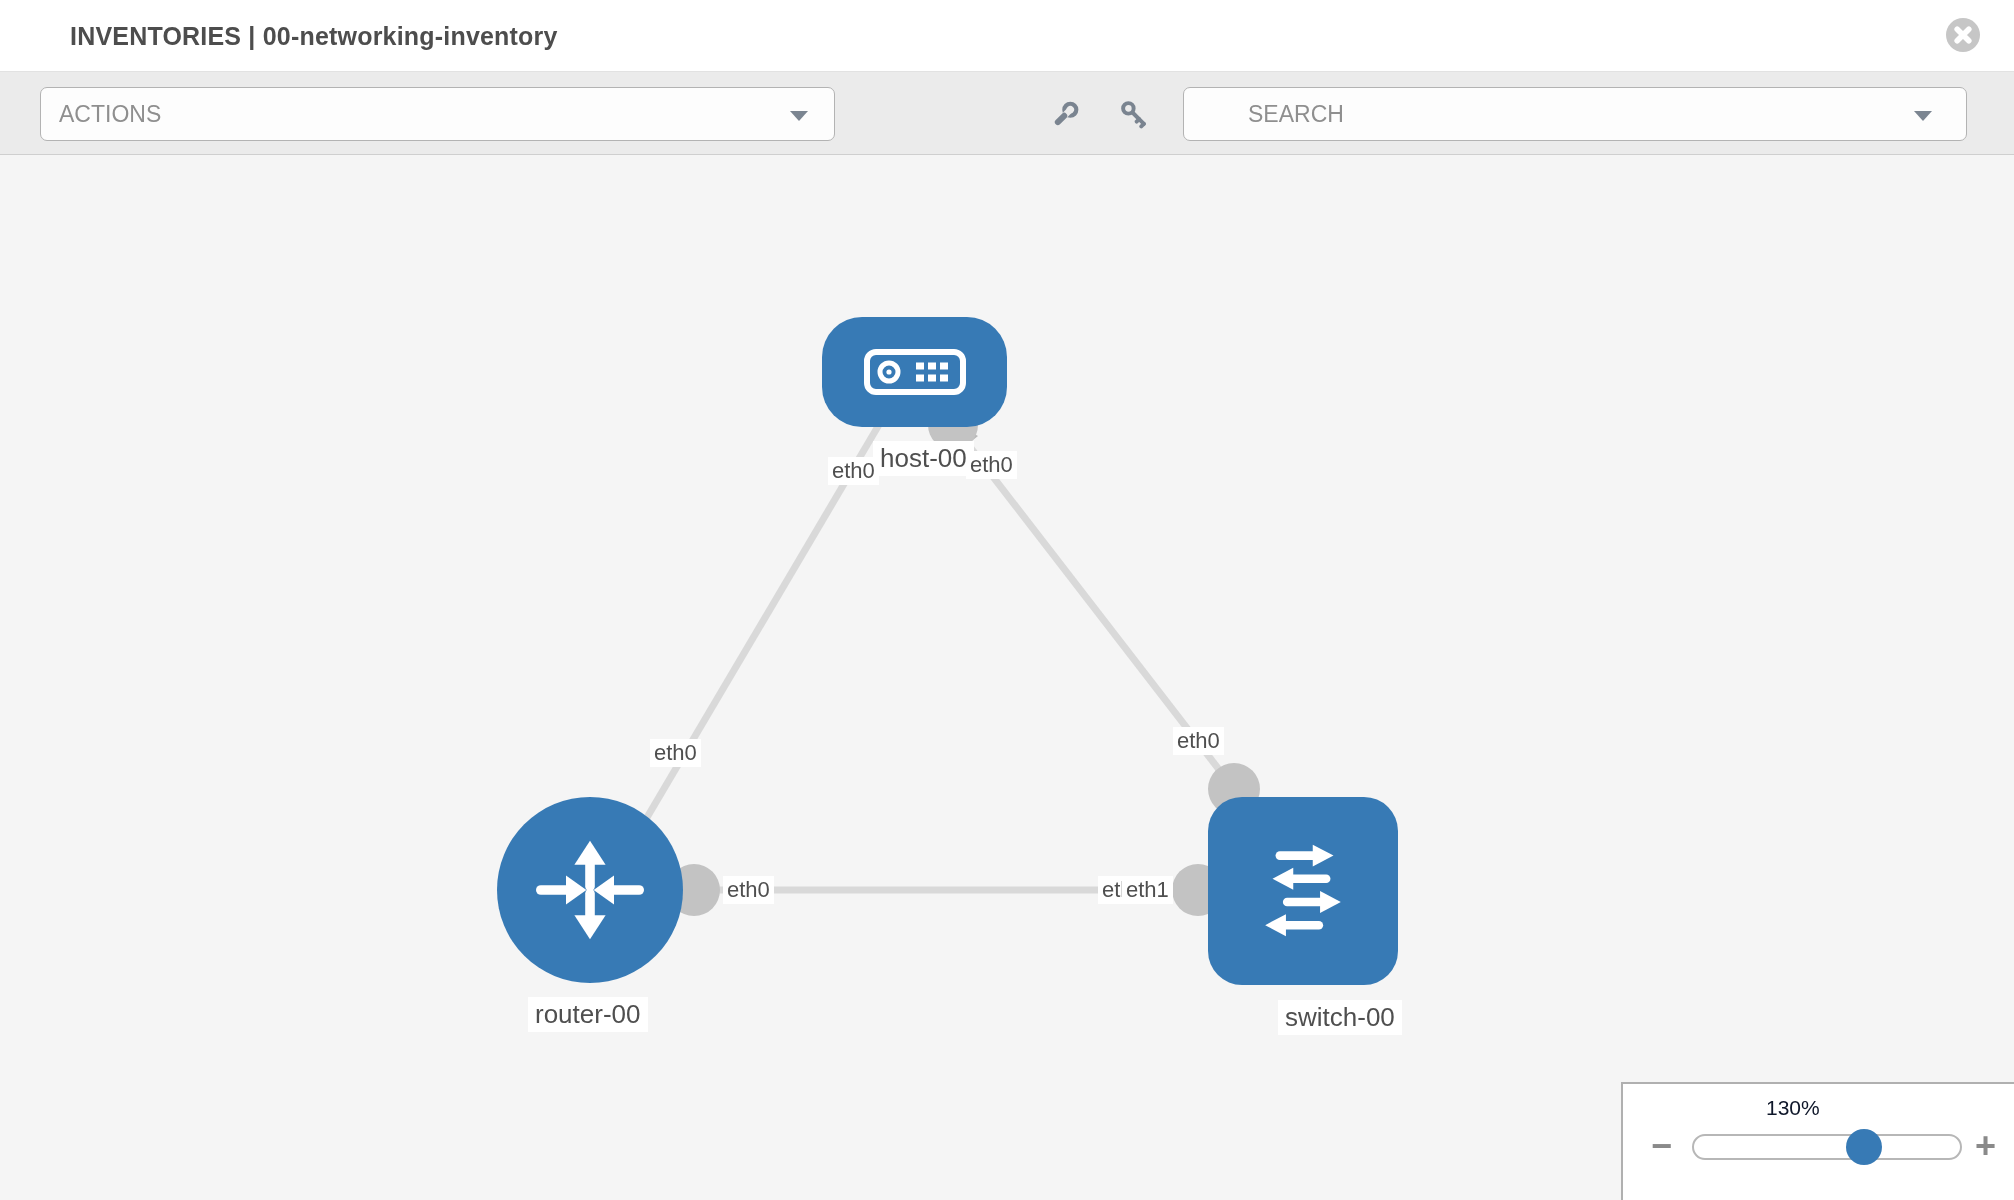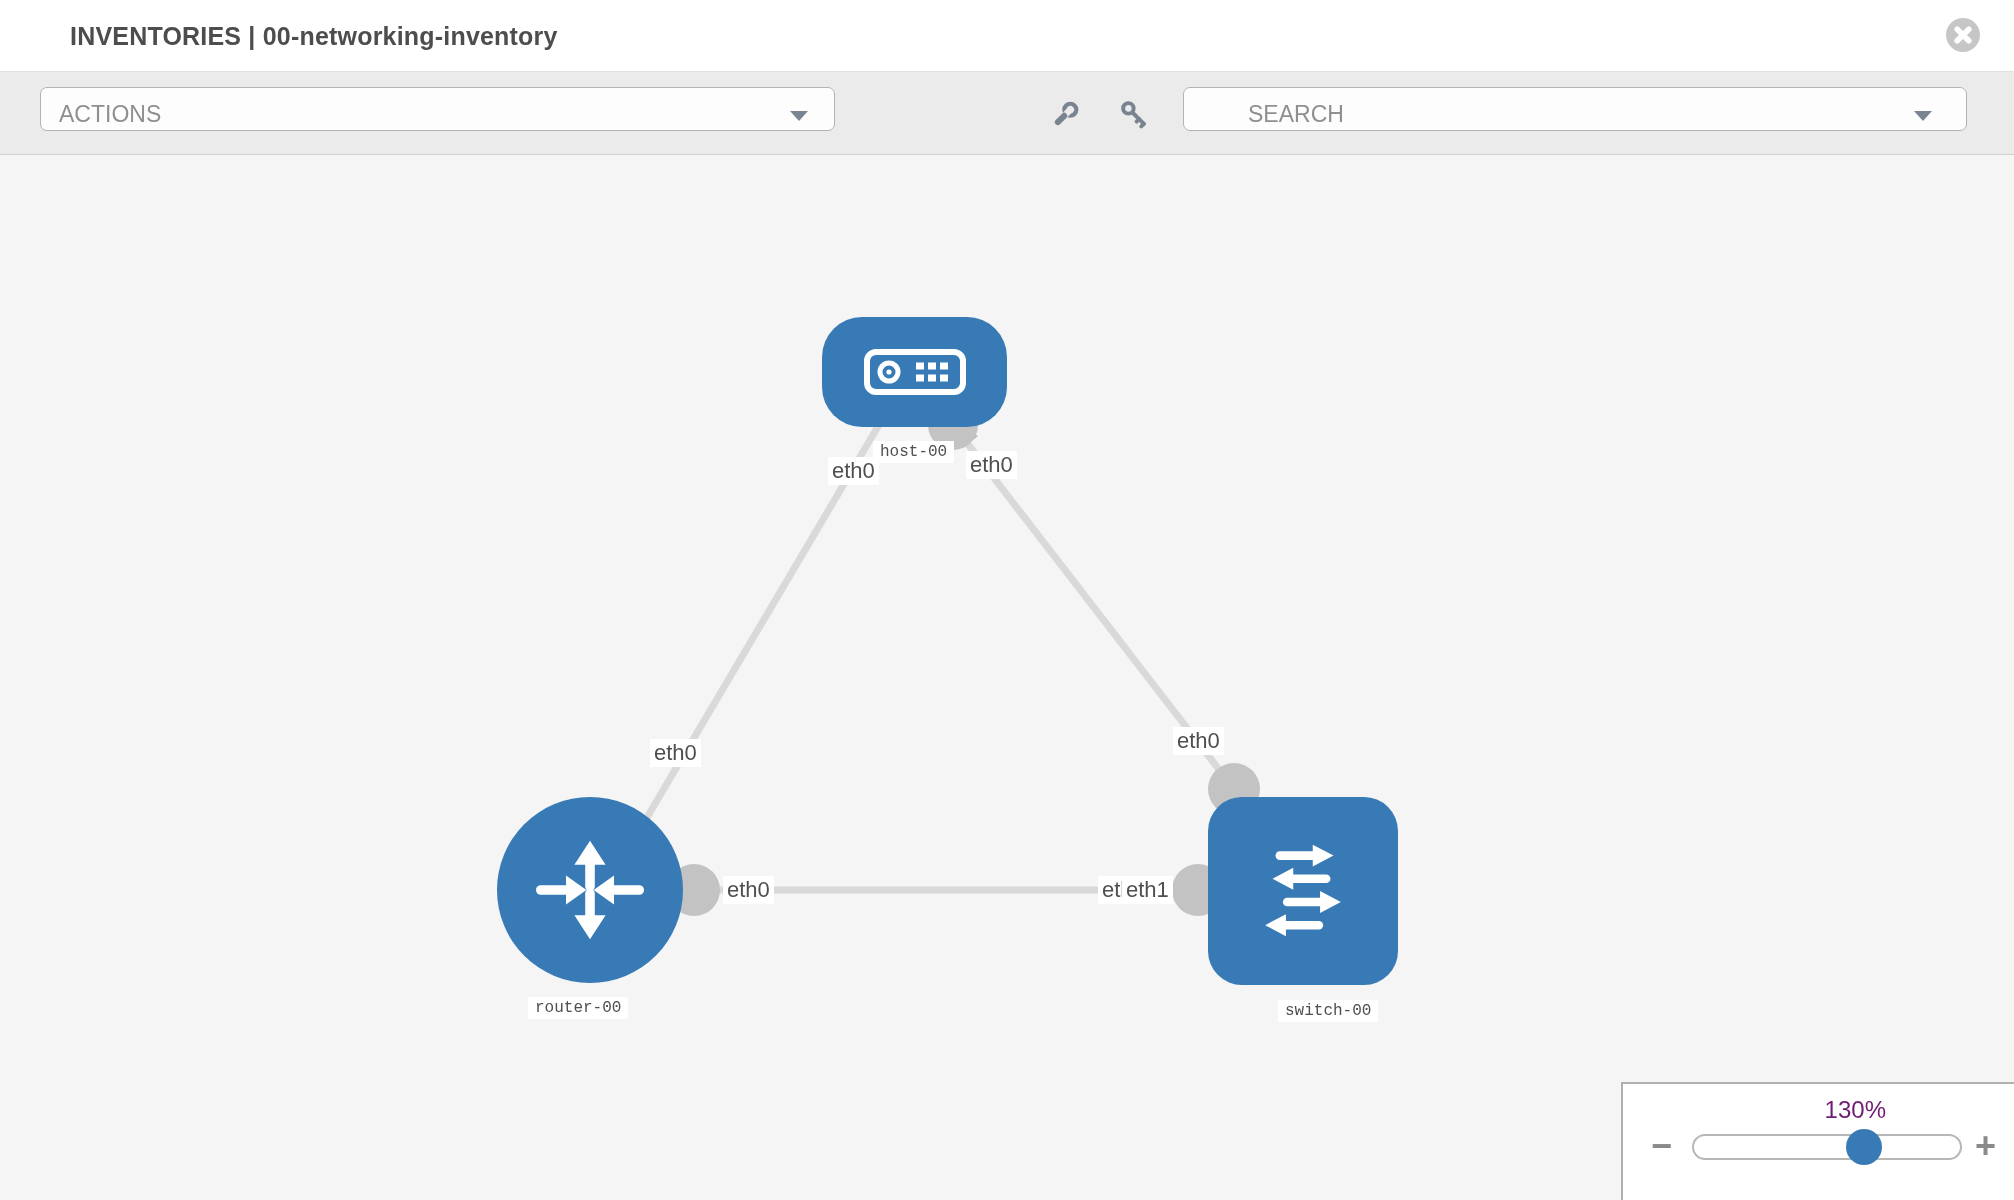--- a/index.html
+++ b/index.html
@@ -11,21 +11,21 @@
   .header { position:absolute; left:0; top:0; width:2014px; height:72px;
             background:#fff; border-bottom:1px solid #e2e2e2; }
   .header-title { position:absolute; left:40px; top:0; height:72px; line-height:72px;
                   font-size:25px; font-weight:bold; color:#4d4d4d; letter-spacing:.2px;margin-left:30px; }
   .close-btn { position:absolute; left:1946px; top:18px; width:34px; height:34px;
                cursor:pointer; }
 
   
   .toolbar { position:absolute; left:0; top:72px; width:2014px; height:83px;
              background:#ebebeb; border-bottom:1px solid #cfcfcf; }
-  .combo { position:absolute; top:15px; height:44px; background:#fdfdfd;
+  .combo { position:absolute; top:15px; height:54px; background:#fdfdfd;
            border:1px solid #b3b3b3; border-radius:7px; }
   .combo-actions { left:40px; width:795px; }
   .combo-search  { left:1183px; width:784px; }
   .combo-label { position:absolute; left:18px; top:0; height:52px; line-height:52px;
                  font-size:23px; color:#8f8f8f; }
   .combo-input { position:absolute; left:0; top:0; width:100%; height:52px; border:none;
                  outline:none; background:transparent; border-radius:7px;
                  padding-left:18px; font-size:23px; color:#555;
                  font-family:"Liberation Sans", sans-serif;margin-left:46px; }
   .combo-input::placeholder { color:#8f8f8f; opacity:1; }
@@ -43,28 +43,28 @@
             background:#f5f5f5; overflow:hidden; }
   .links-svg { position:absolute; left:0; top:0; }
 
   .node { position:absolute; background:#377ab5; display:flex;
           align-items:center; justify-content:center; cursor:pointer; }
   .node-host { left:822px; top:162px; width:185px; height:110px; border-radius:40px; }
   .node-router { left:497px; top:642px; width:186px; height:186px; border-radius:50%; }
   .node-switch { left:1208px; top:642px; width:190px; height:188px; border-radius:34px; }
 
   .graph-label { position:absolute; background:#fff; color:#4f4f4f; white-space:nowrap; }
-  .node-label { font-size:16px; padding:2px 7px;font-family:Liberation Mono, monospace; }
+  .node-label { font-size:26px; padding:2px 7px; }
   .iface-label { font-size:22px; padding:1px 4px; }
 
   
   .zoom-panel { position:absolute; left:1621px; top:927px; width:400px; height:280px;
                 background:#fff; border:2px solid #b0b0b0; }
-  .zoom-value { position:absolute; left:143px; top:12px; width:120px; text-align:right;
-                font-size:24px; color:#701a75; }
+  .zoom-value { position:absolute; left:143px; top:12px; width:120px; text-align:left;
+                font-size:21px; color:#0f172a; }
   .zoom-minus, .zoom-plus { position:absolute; top:38px; font-size:36px; font-weight:bold;
                 color:#8a8a8a; cursor:pointer; line-height:48px; }
   .zoom-minus { left:28px; }
   .zoom-plus { left:352px; }
   .zoom-track { position:absolute; left:69px; top:50px; width:270px; height:26px;
                 background:#fff; border:2px solid #b7b7b7; border-radius:13px; cursor:pointer; }
   .zoom-thumb { position:absolute; left:223px; top:45px; width:36px; height:36px;
                 border-radius:50%; background:#377ab5; cursor:grab; }
 </style>
 </head>

